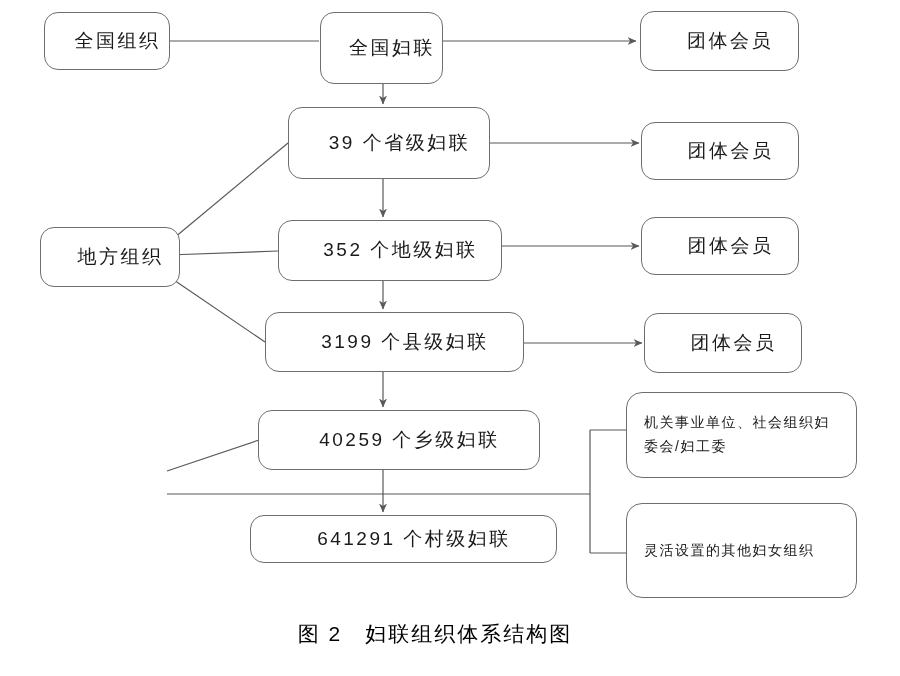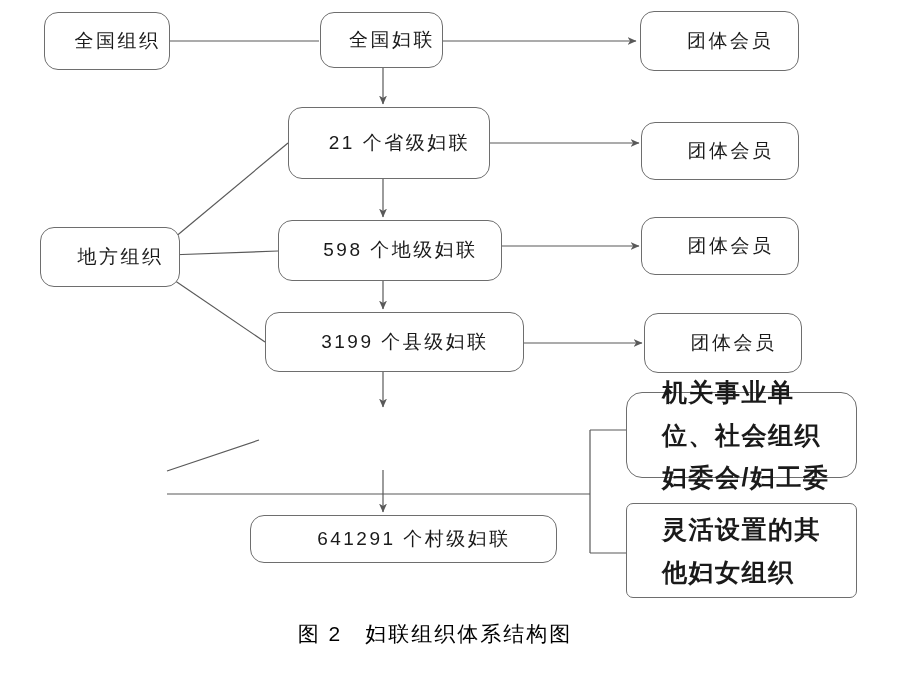--- a/index.html
+++ b/index.html
@@ -34,26 +34,25 @@
     text-align: center;
     font-size: 19px;
     letter-spacing: 2.5px;
     color: #1a1a1a;
     line-height: 1.3;
     padding-left: 21px;
   }
   .node.multiline {
     justify-content: flex-start;
     text-align: left;
-    padding: 6px 14px 6px 35px;
-    font-size: 25px;
+    padding: 6px 14px 6px 17px;
+    font-size: 14px;
     letter-spacing: 1.5px;
     line-height: 1.7;
     border-radius: 16px;
-    font-weight: bold;
   }
   .caption {
     position: absolute;
     left: 0;
     top: 620px;
     width: 870px;
     text-align: center;
     font-weight: normal;
     font-size: 21px;
     letter-spacing: 2px;
@@ -87,33 +86,34 @@
       <line x1="168" y1="276" x2="265" y2="342"></line>
       <line x1="167" y1="471" x2="259" y2="440"></line>
       <line x1="167" y1="494" x2="590" y2="494"></line>
       <line x1="590" y1="430" x2="590" y2="553"></line>
       <line x1="590" y1="430" x2="626" y2="430"></line>
       <line x1="590" y1="553" x2="626" y2="553"></line>
     </g>
   </svg>
 
   <div class="node" style="left:44px;  top:12px;  width:126px; height:58px;">全国组织</div>
-  <div class="node" style="left:320px; top:12px;  width:123px; height:56px;">全国妇联</div>
+  <div class="node" style="left:320px; top:12px;  width:123px; height:72px;">全国妇联</div>
   <div class="node" style="left:640px; top:11px;  width:159px; height:60px;">团体会员</div>
 
-  <div class="node" style="left:288px; top:107px; width:202px; height:72px;">21 个省级妇联</div>
+  <div class="node" style="left:288px; top:107px; width:202px; height:72px;">39 个省级妇联</div>
   <div class="node" style="left:641px; top:122px; width:158px; height:58px;">团体会员</div>
 
   <div class="node" style="left:40px;  top:227px; width:140px; height:60px;">地方组织</div>
-  <div class="node" style="left:278px; top:220px; width:224px; height:61px;">598 个地级妇联</div>
+  <div class="node" style="left:278px; top:220px; width:224px; height:61px;">352 个地级妇联</div>
   <div class="node" style="left:641px; top:217px; width:158px; height:58px;">团体会员</div>
 
   <div class="node" style="left:265px; top:312px; width:259px; height:60px;">3199 个县级妇联</div>
   <div class="node" style="left:644px; top:313px; width:158px; height:60px;">团体会员</div>
 
+  <div class="node" style="left:258px; top:410px; width:282px; height:60px;">40259 个乡级妇联</div>
   <div class="node" style="left:250px; top:515px; width:307px; height:48px;">641291 个村级妇联</div>
 
   <div class="node multiline" style="left:626px; top:392px; width:231px; height:86px;">机关事业单位、社会组织妇委会/妇工委</div>
-  <div class="node multiline" style="left:626px; top:503px; width:231px; height:95px;border-radius:7px;">灵活设置的其他妇女组织</div>
+  <div class="node multiline" style="left:626px; top:503px; width:231px; height:95px;">灵活设置的其他妇女组织</div>
 
   <div class="caption">图 2　妇联组织体系结构图</div>
 
 </div>
 
 </body></html>

